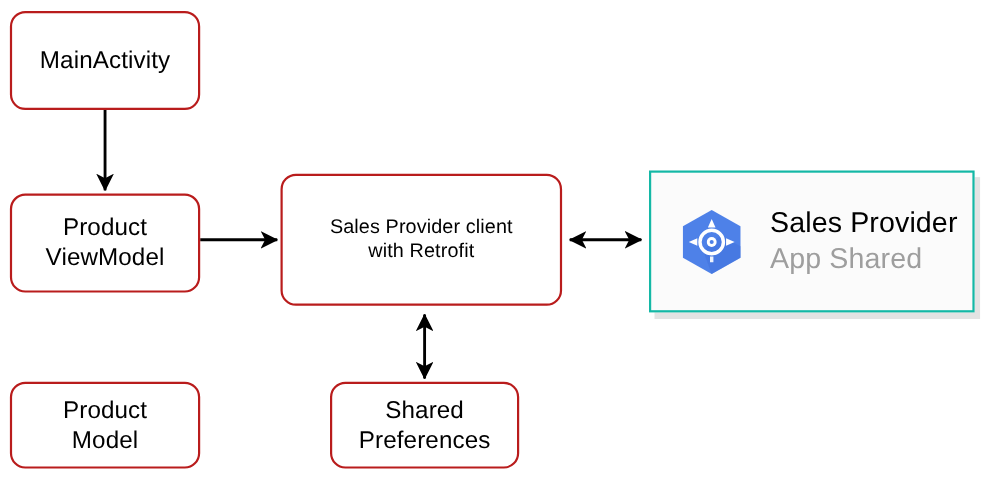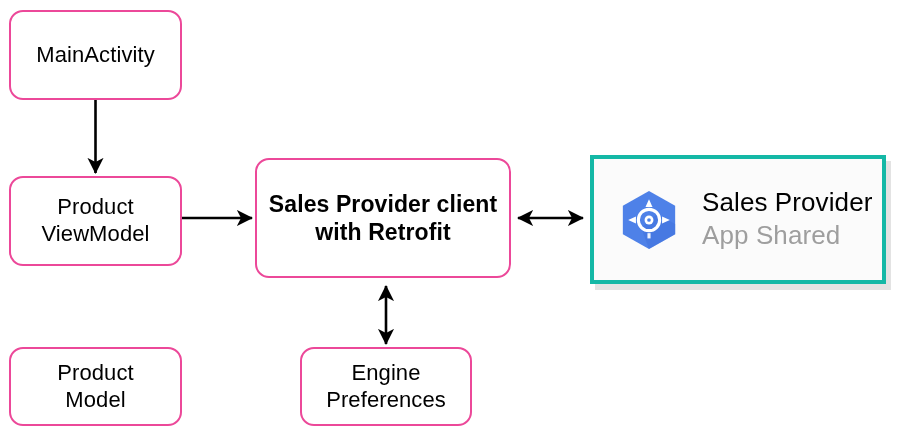--- a/index.html
+++ b/index.html
@@ -15,53 +15,53 @@
     position: relative;
     width: 900px;
     height: 443px;
     background: #ffffff;
     overflow: hidden;
   }
   .node {
     position: absolute;
     box-sizing: border-box;
     background: #ffffff;
-    border: 2px solid #ec4899;
+    border: 2px solid #b91c1c;
     border-radius: 14px;
     display: flex;
     align-items: center;
     justify-content: center;
     text-align: center;
     color: #000000;
     font-size: 22px;
     line-height: 1.22;
     letter-spacing: 0.1px;
   }
   .node .label {
     display: block;
     padding: 0 6px;
     white-space: pre-line;
   }
 
   #node-main-activity   { left: 9px;   top: 10px;  width: 173px; height: 90px;  }
   #node-product-vm      { left: 9px;   top: 176px; width: 173px; height: 90px;  }
   #node-product-model   { left: 9px;   top: 347px; width: 173px; height: 79px;  }
-  #node-sales-client    { left: 255px; top: 158px; width: 256px; height: 120px; font-size: 23px; font-weight: bold; }
+  #node-sales-client    { left: 255px; top: 158px; width: 256px; height: 120px; font-size: 18px; }
   #node-shared-prefs    { left: 300px; top: 347px; width: 172px; height: 79px;  }
 
   
   #card-sales-provider {
     position: absolute;
     left: 590px;
     top: 155px;
     width: 296px;
     height: 129px;
     box-sizing: border-box;
     background: #fbfbfb;
-    border: 4px solid #14b8a6;
+    border: 2px solid #14b8a6;
     box-shadow: 5px 6px 0 0 rgba(0,0,0,0.11);
     display: flex;
     align-items: center;
     padding-left: 24px;
   }
   .card-icon {
     flex: 0 0 auto;
     width: 62px;
     height: 62px;
     margin-right: 22px;
@@ -140,21 +140,21 @@
     <span class="label">Product
 Model</span>
   </div>
 
   <div class="node" id="node-sales-client">
     <span class="label">Sales Provider client
 with Retrofit</span>
   </div>
 
   <div class="node" id="node-shared-prefs">
-    <span class="label">Engine
+    <span class="label">Shared
 Preferences</span>
   </div>
 
   <div id="card-sales-provider">
 
     <svg class="card-icon" viewBox="0 0 64 64" xmlns="http://www.w3.org/2000/svg">
 
       <polygon points="32,2 59,17.2 59,46.8 32,62 5,46.8 5,17.2" fill="#4e81e8"></polygon>
 
       <polygon points="32,62 59,46.8 59,36 40,26 24,40" fill="#4273dd" opacity="0.55"></polygon>

